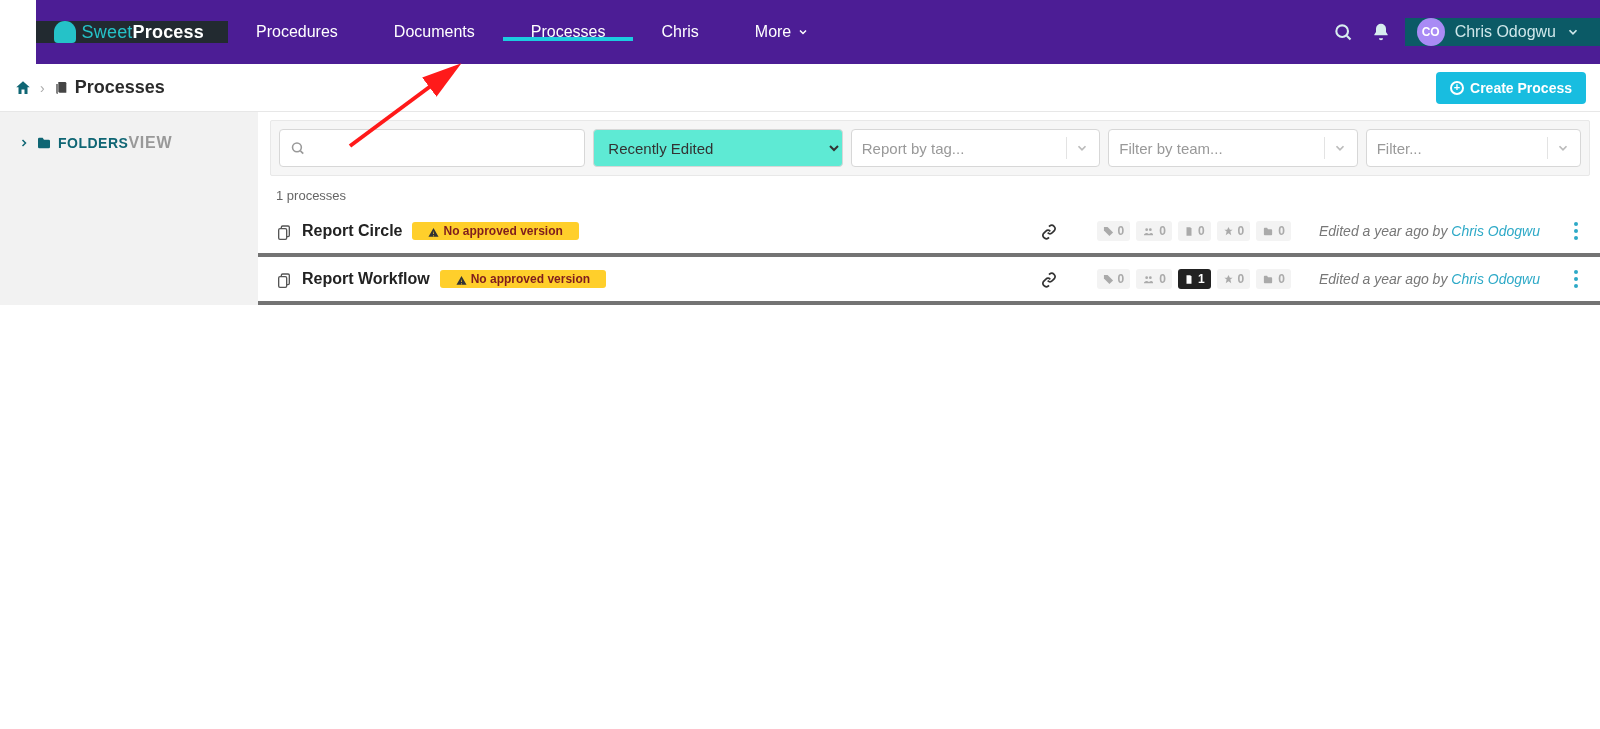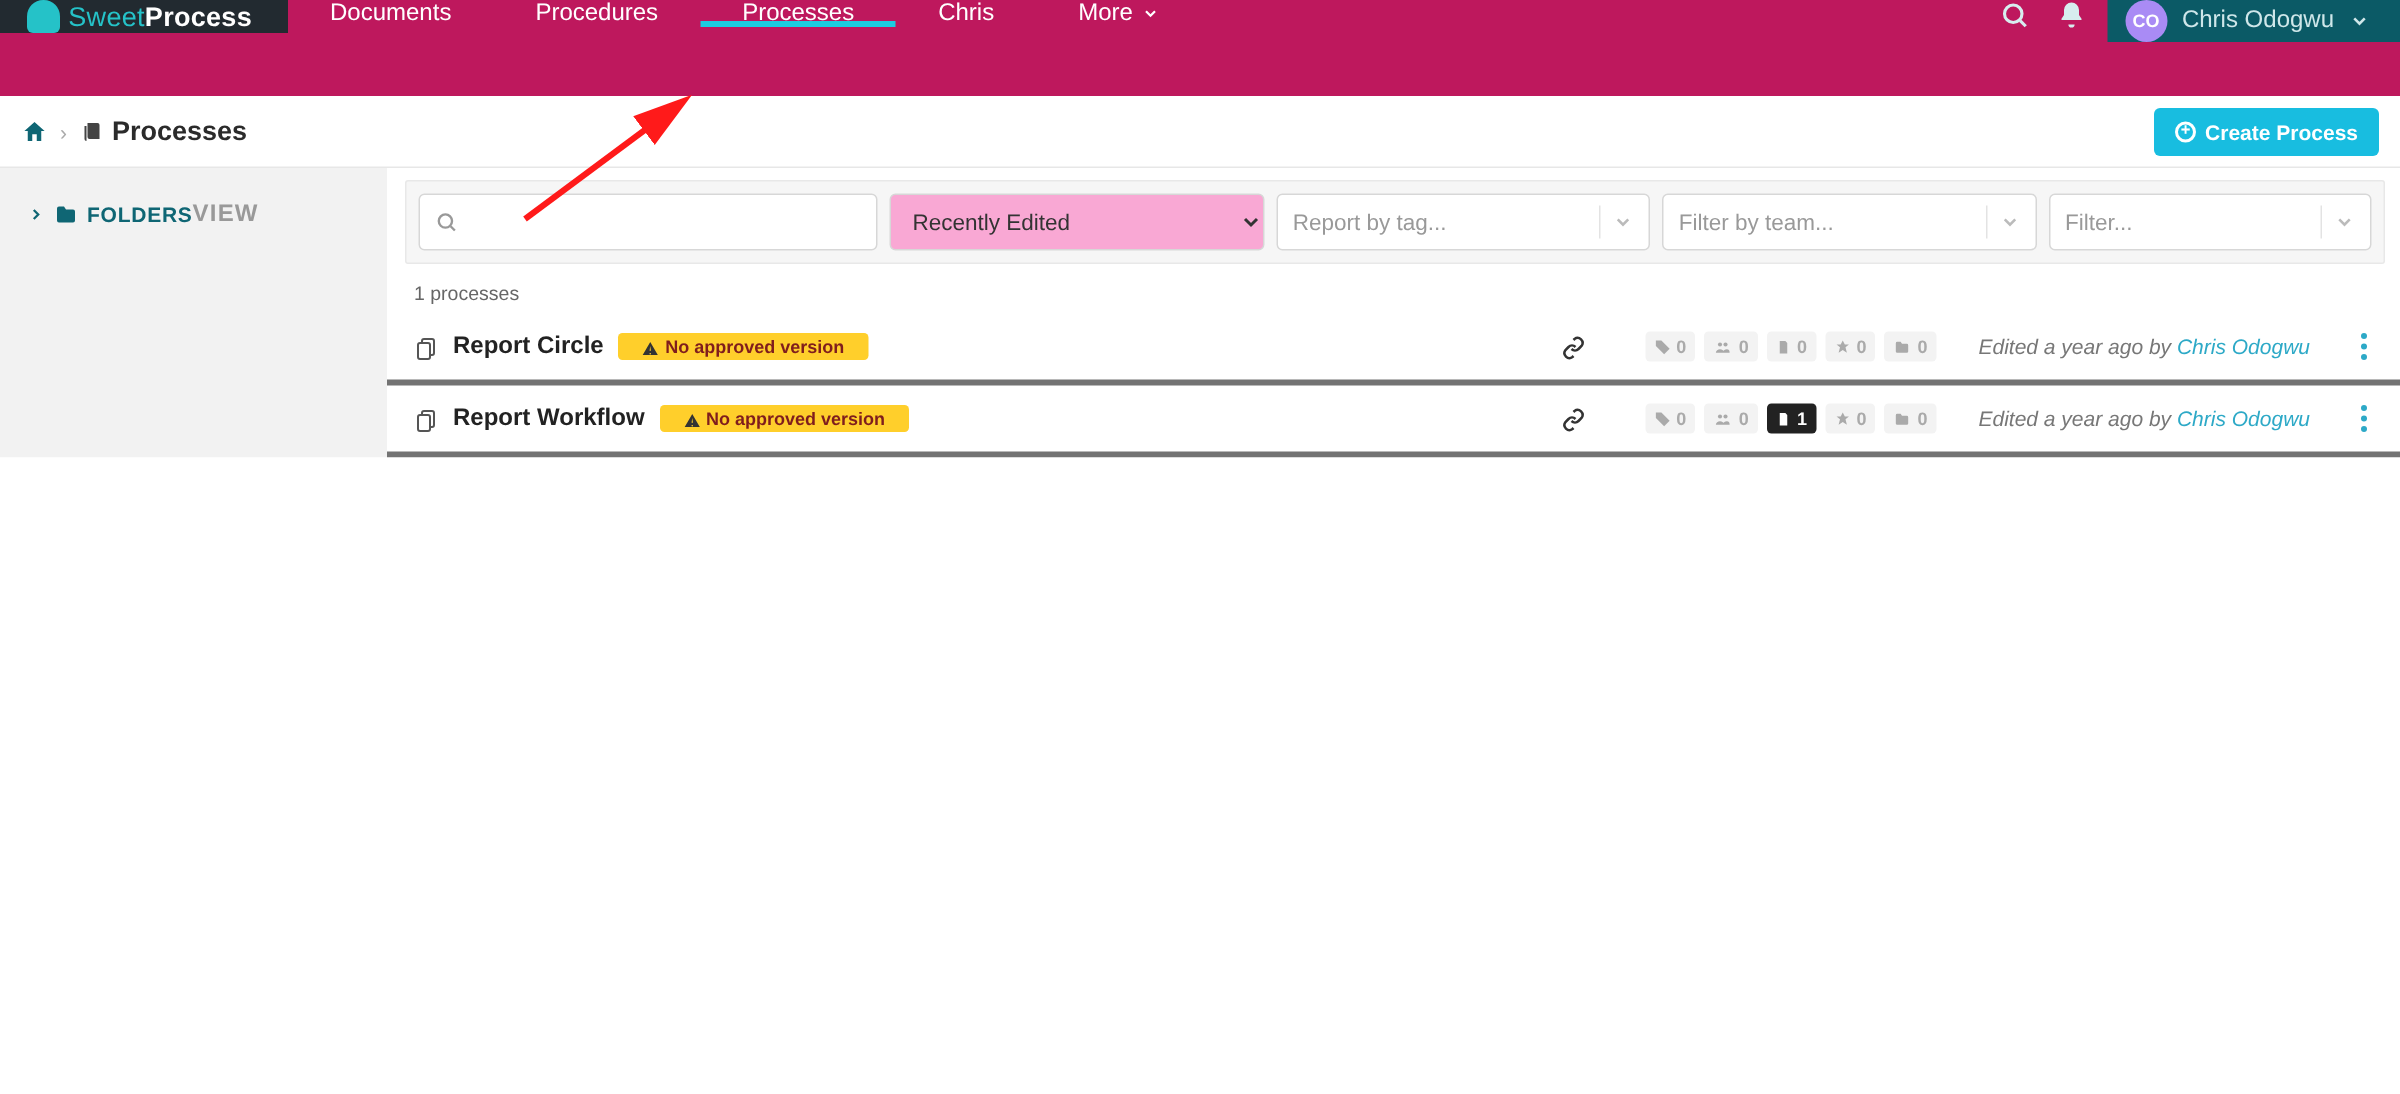--- a/index.html
+++ b/index.html
@@ -1,17 +1,17 @@
 <!DOCTYPE html>
 <html><head>
 <meta charset="utf-8">
 <style>
   * { box-sizing: border-box; margin: 0; padding: 0; }
   body { font-family: -apple-system, BlinkMacSystemFont, "Segoe UI", Helvetica, Arial, sans-serif; color: #333; font-size: 14px; }
-  .topbar { display: flex; align-items: flex-start; height: 64px; background: #be185d; color: #fff; }
+  .topbar { display: flex; align-items: center; height: 64px; background: #4c1d95; color: #fff; margin-left: 36px; }
   .logo-area { display: flex; align-items: center; background: #222a30; padding: 0 24px 0 18px; width: 192px; }
   .logo-cup { width: 22px; height: 22px; margin-right: 6px; border-radius: 50% 50% 4px 4px; background: #25c2c8; position: relative; }
   .logo-text { font-size: 18px; letter-spacing: .2px; }
   .logo-text .light { font-weight: 300; color: #25c2c8; }
   .logo-text .bold { font-weight: 700; color: #fff; }
   .nav { display: flex; align-items: stretch; }
   .nav a { display: flex; align-items: center; padding: 0 28px; color: #fff; text-decoration: none; font-size: 16px; position: relative; cursor: pointer; }
   .nav a.active::after { content: ""; position: absolute; left: 0; right: 0; bottom: 0; height: 4px; background: #1ccce0; }
   .nav .chev { margin-left: 6px; }
   .top-spacer { flex: 1; }
@@ -34,21 +34,21 @@
   .body { display: flex; }
   .sidebar { width: 258px; background: #f2f2f2; padding: 22px 18px; color: #0f6674; min-height: 170px; }
   .side-row { display: flex; align-items: center; justify-content: flex-start; }
   .folders { display: flex; align-items: center; gap: 6px; font-weight: 700; color: #0f6674; letter-spacing: .5px; cursor: pointer; }
   .view-link { color: #999; font-size: 16px; letter-spacing: .8px; font-weight: 600; cursor: pointer; }
 
   .main { flex: 1; padding: 0; }
   .filter-bar { background: #f6f6f6; border: 1px solid #e8e8e8; padding: 8px; margin: 8px 10px 0 12px; display: flex; gap: 8px; border-radius: 2px; }
   .search-wrap { flex: 1.25; display: flex; align-items: center; border: 1px solid #d7d7d7; background: #fff; border-radius: 4px; padding: 0 10px; height: 38px; }
   .search-wrap input { border: none; outline: none; width: 100%; font-size: 15px; }
-  select.sel { flex: 1; height: 38px; border: 1px solid #d7d7d7; background: #f9a8d4; border-radius: 4px; padding: 0 10px; font-size: 15px; color: #333; }
+  select.sel { flex: 1; height: 38px; border: 1px solid #d7d7d7; background: #5eead4; border-radius: 4px; padding: 0 10px; font-size: 15px; color: #333; }
   .sel-div { flex: 1; height: 38px; border: 1px solid #d7d7d7; background: #fff; border-radius: 4px; padding: 0 10px; font-size: 15px; color: #999; display: flex; align-items: center; justify-content: space-between; cursor: pointer; }
   .sel-div .divider { width: 1px; height: 22px; background: #e3e3e3; margin: 0 8px; }
   .sel-div .caret { color: #bbb; }
 
   .count-line { padding: 12px 18px 6px 18px; color: #666; font-size: 13px; }
 
   .row { display: flex; align-items: center; padding: 12px 18px; border-bottom: 4px solid #737373; }
   .row-title-wrap { display: flex; align-items: center; gap: 10px; }
   .row-icon { color: #666; }
   .row-title { font-weight: 700; font-size: 16px; color: #222; }
@@ -72,24 +72,24 @@
 
 <div class="topbar">
   <div class="logo-area">
     <div class="logo-cup"></div>
     <div class="logo-text">
       <span class="light">Sweet</span><span class="bold">Process</span>
     </div>
   </div>
   <nav class="nav">
     <a>
-        <span>Documents</span>
+        <span>Procedures</span>
       </a>
     <a>
-        <span>Procedures</span>
+        <span>Documents</span>
       </a>
     <a class="active">
         <span>Processes</span>
       </a>
     <a>
         <span>Chris</span>
       </a>
     <a>
       <span>More</span>
       <svg class="chev" width="12" height="12" viewBox="0 0 24 24" fill="none" stroke="#fff" stroke-width="3">

